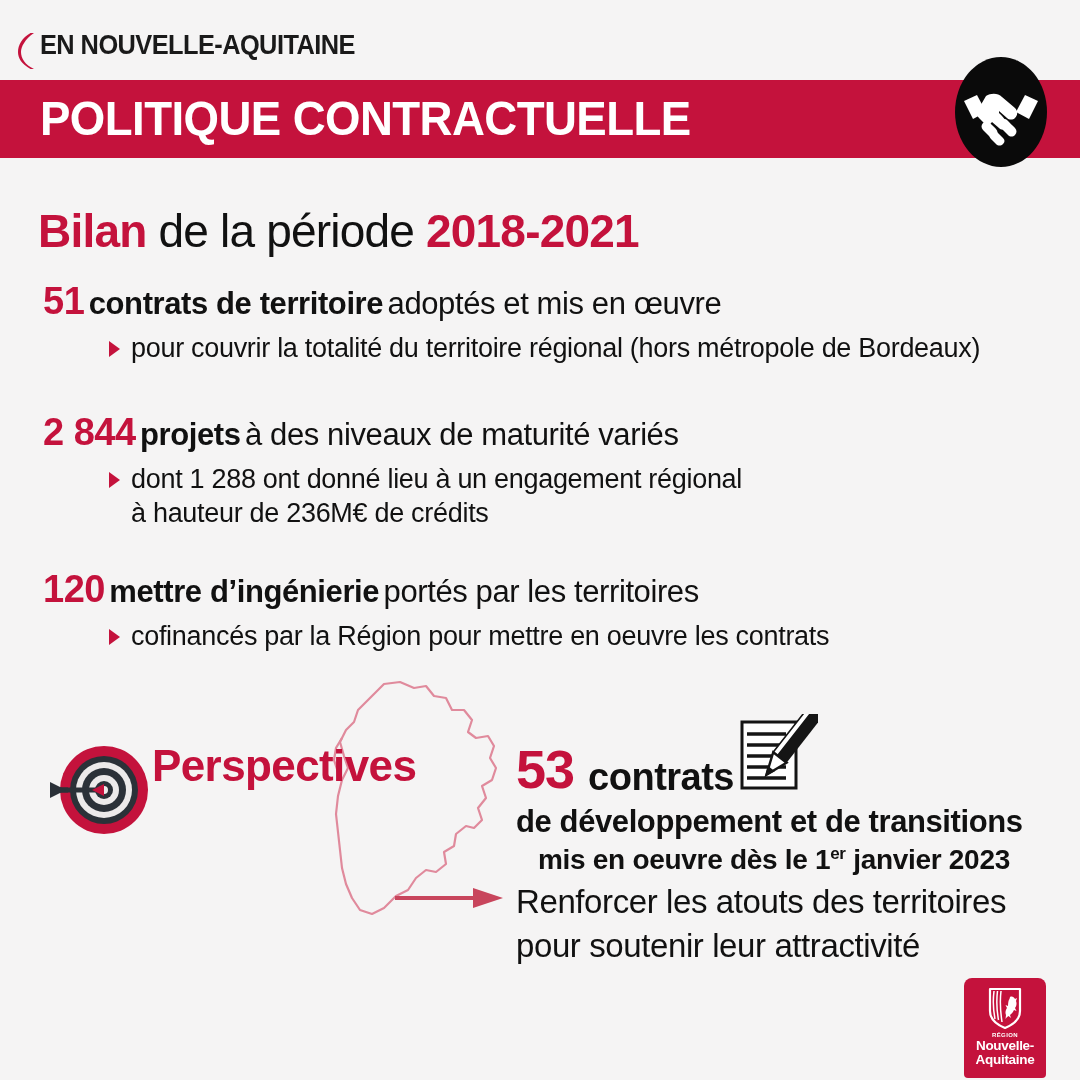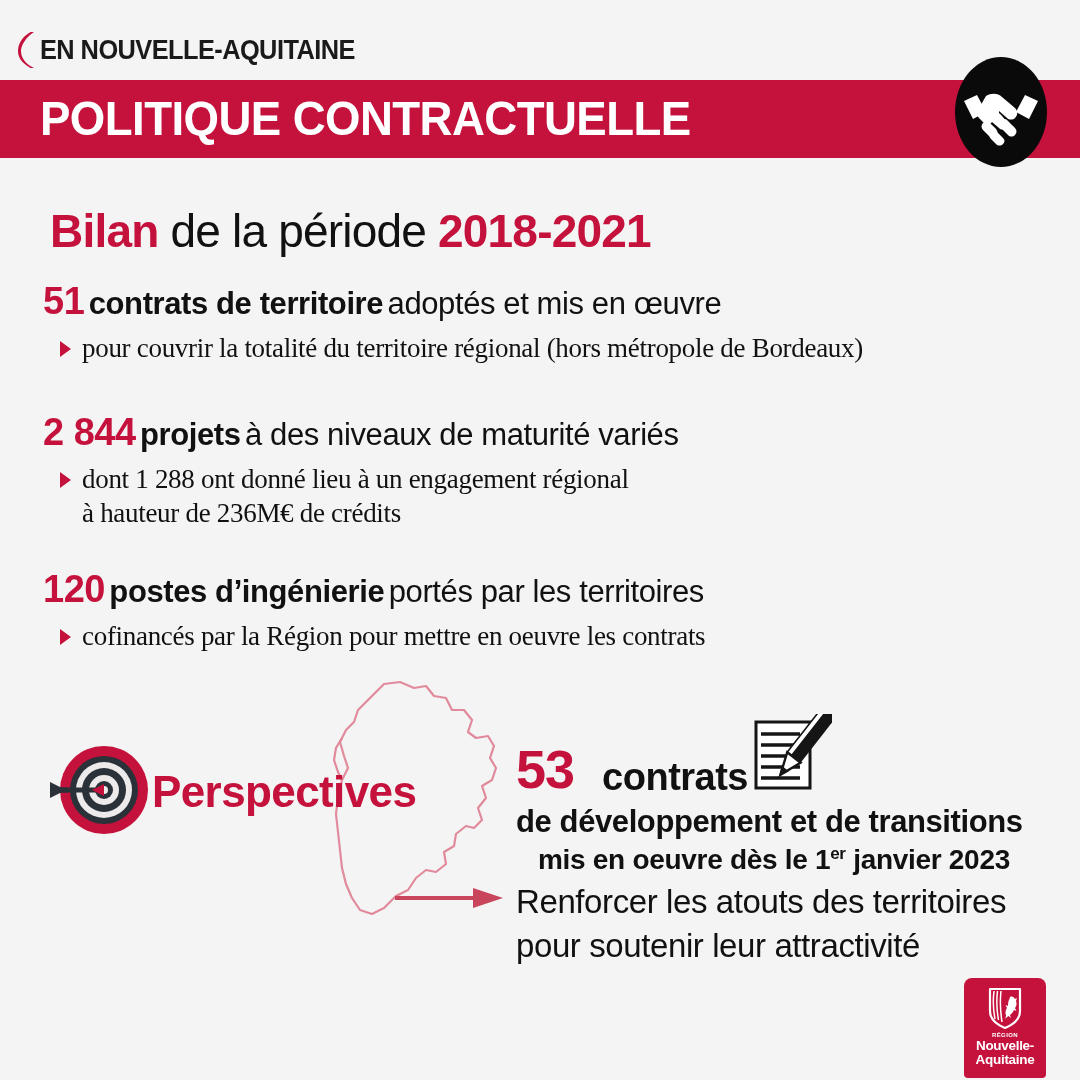--- a/index.html
+++ b/index.html
@@ -15,21 +15,20 @@
     position: relative;
     color: #1a1a1a;
   }
 
   
   .eyebrow {
     position: absolute;
     left: 18px;
     top: 32px;
     display: flex;
-    align-items: center;
     height: 36px;
   }
   .eyebrow-mark {
     width: 18px;
     height: 38px;
     margin-right: 4px;
     display: block;
   }
   .eyebrow-text {
     font-size: 27px;
@@ -74,21 +73,20 @@
 
   
   .section-title {
     position: absolute;
     left: 38px;
     top: 202px;
     font-size: 46px;
     line-height: 58px;
     letter-spacing: -0.8px;
     white-space: nowrap;
-    margin-left: 12px;
   }
   .section-title .hl {
     color: #C4123C;
     font-weight: bold;
   }
   .section-title .mid {
     color: #111111;
     font-weight: 400;
   }
 
@@ -120,23 +118,22 @@
   .stat-light {
     color: #111111;
     font-weight: 400;
     font-size: 31px;
     letter-spacing: -0.4px;
   }
 
   .stat-sub {
     display: flex;
     align-items: flex-start;
-    padding-left: 60px;
+    padding-left: 109px;
     margin-top: 9px;
-    font-family: Liberation Serif, serif;
   }
   .tri {
     flex: 0 0 auto;
     width: 0;
     height: 0;
     border-left: 11px solid #C4123C;
     border-top: 8px solid transparent;
     border-bottom: 8px solid transparent;
     margin-top: 10px;
     margin-right: 11px;
@@ -165,21 +162,21 @@
     position: absolute;
     left: 48px;
     top: 742px;
     width: 104px;
     height: 96px;
   }
 
   .perspectives {
     position: absolute;
     left: 152px;
-    top: 764px;
+    top: 738px;
     line-height: 56px;
     white-space: nowrap;
   }
   .persp-line1 {
     font-size: 44px;
     font-weight: bold;
     color: #C4123C;
     letter-spacing: -0.6px;
   }
   .persp-sur {
@@ -210,21 +207,21 @@
     font-size: 54px;
     font-weight: bold;
     color: #C4123C;
     letter-spacing: -1px;
   }
   .contracts-word {
     font-size: 38px;
     font-weight: bold;
     color: #111111;
     letter-spacing: -0.5px;
-    margin-left: 28px;
+    margin-left: 14px;
   }
   .pencil-icon {
     width: 80px;
     height: 82px;
     margin-left: 4px;
     margin-top: -20px;
   }
   .contracts-row2 {
     font-size: 31px;
     font-weight: bold;
@@ -360,21 +357,21 @@
         <span class="stat-sub-text">à hauteur de 236M€ de crédits</span>
       </span>
     </div>
   </div>
 
   <div class="block-gap-2"></div>
 
   <div class="stat-block">
     <div class="stat-head">
       <span class="stat-number">120</span>
-      <span class="stat-bold">postes d’ingénierie</span>
+      <span class="stat-bold">mettre d’ingénierie</span>
       <span class="stat-light">portés par les territoires</span>
     </div>
     <div class="stat-sub">
       <span class="tri"></span>
       <span class="stat-sub-text">cofinancés par la Région pour mettre en oeuvre les contrats</span>
     </div>
   </div>
 
 </div>
 

